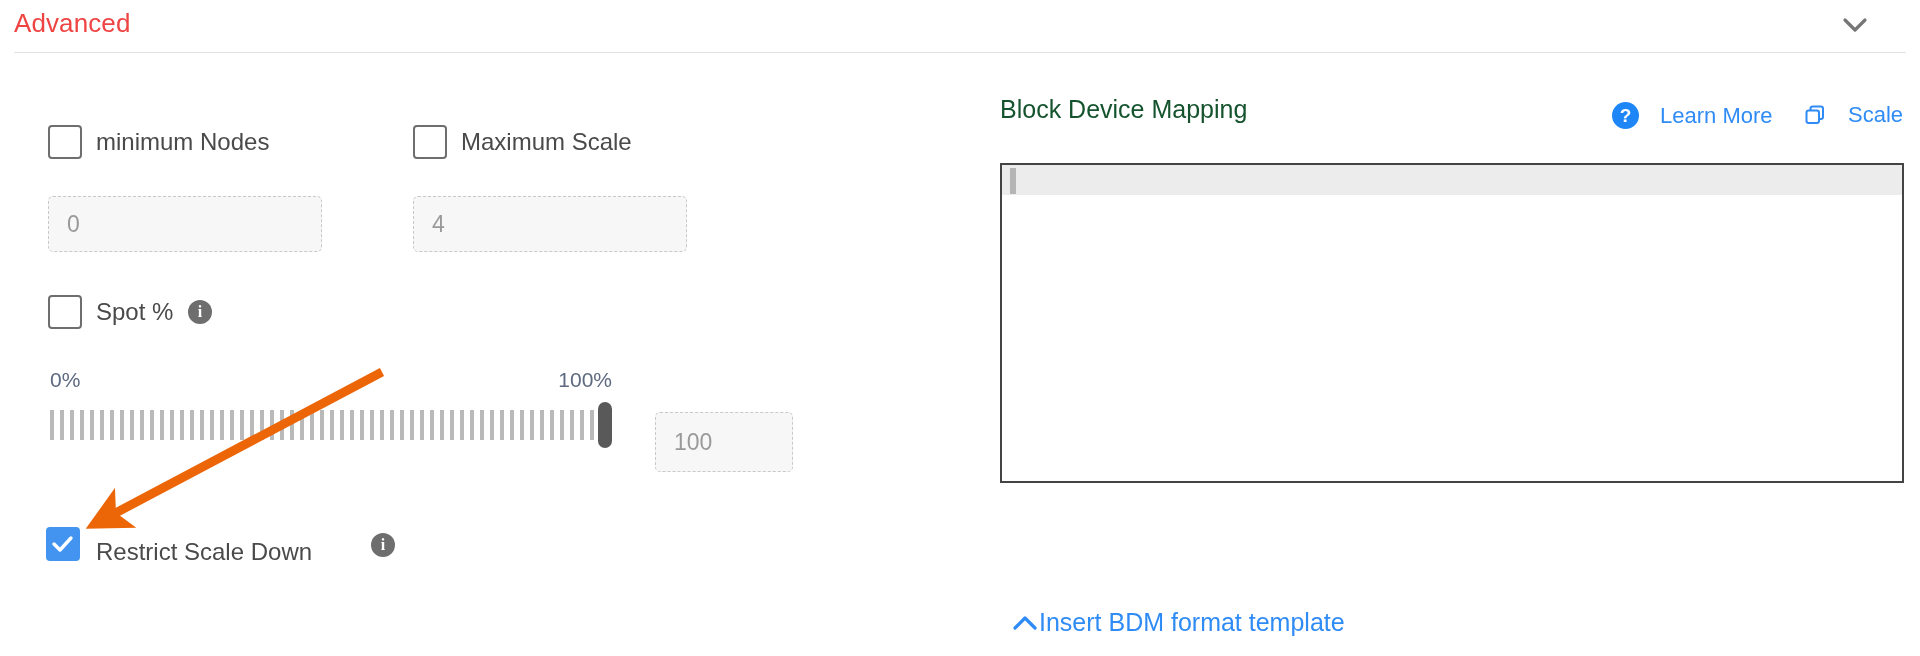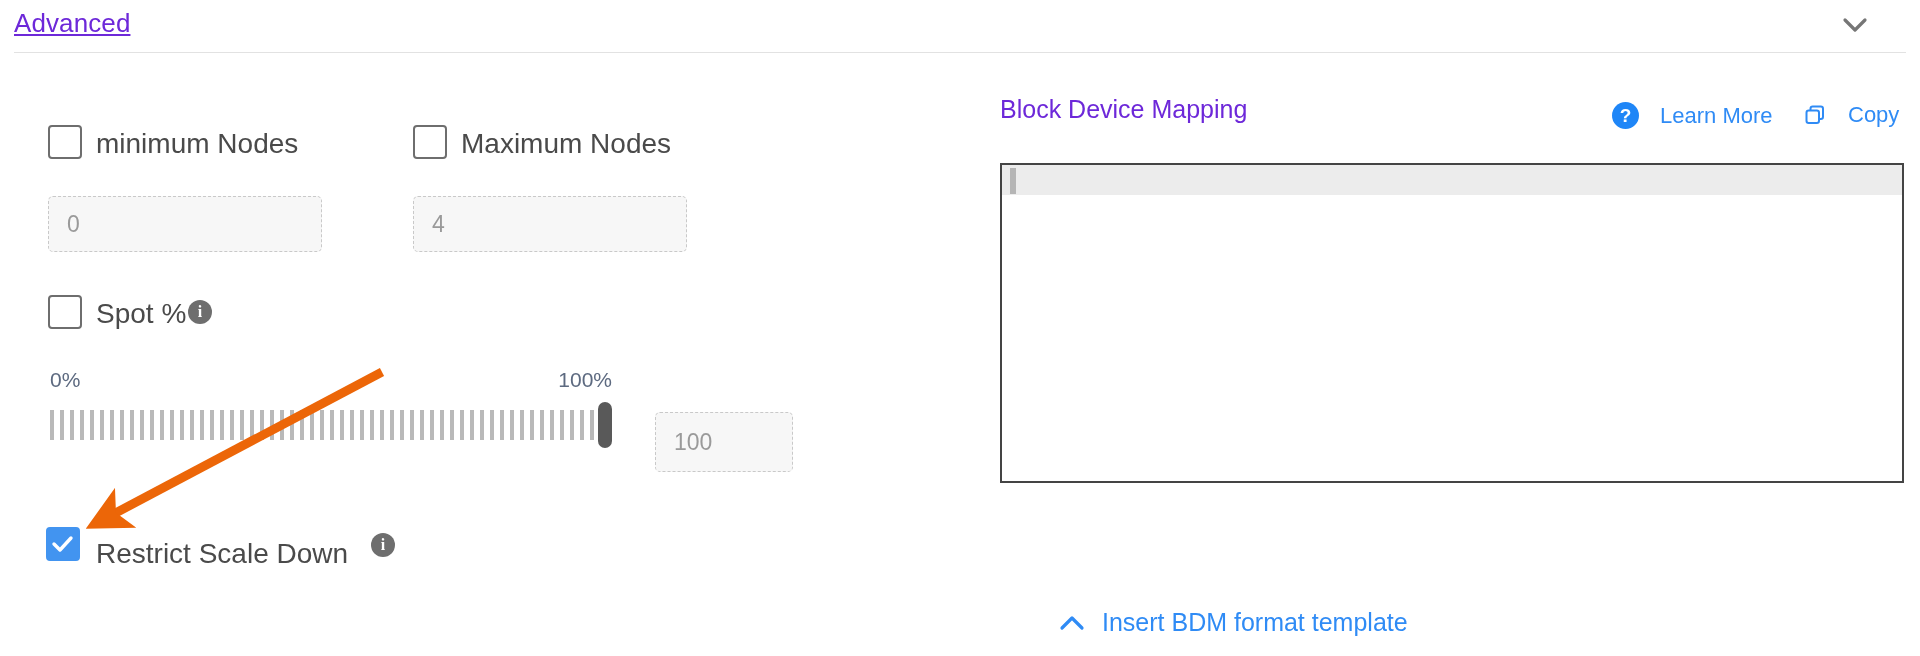--- a/index.html
+++ b/index.html
@@ -23,23 +23,22 @@
     width: 1920px;
     height: 53px;
     box-sizing: border-box;
   }
   .section-title {
     position: absolute;
     left: 14px;
     top: 8px;
     font-size: 26px;
     font-weight: 400;
-    color: #6d28d9;
+    color: #ef4444;
     letter-spacing: 0.1px;
-    text-decoration: underline;
   }
   .chevron-toggle {
     position: absolute;
     right: 48px;
     top: 10px;
     width: 34px;
     height: 30px;
     cursor: pointer;
   }
   .section-divider {
@@ -66,21 +65,21 @@
     background: #4294f0;
     border-color: #4294f0;
   }
   .cb.checked svg {
     display: block;
   }
   .cb svg { display: none; }
 
   .cb-label {
     position: absolute;
-    font-size: 28px;
+    font-size: 24px;
     color: #4a4a4a;
     white-space: nowrap;
   }
 
   
   .info-icon {
     position: absolute;
     width: 24px;
     height: 24px;
     border-radius: 50%;
@@ -147,21 +146,21 @@
     background: #595959;
     cursor: pointer;
   }
 
   
   .bdm-title {
     position: absolute;
     left: 1000px;
     top: 95px;
     font-size: 25px;
-    color: #6d28d9;
+    color: #14532d;
   }
   .link-row {
     position: absolute;
     top: 102px;
     display: flex;
     align-items: center;
     gap: 9px;
   }
   .link-text {
     font-size: 22px;
@@ -204,25 +203,24 @@
     position: absolute;
     left: 8px;
     top: 3px;
     width: 6px;
     height: 26px;
     background: #b5b5b5;
   }
 
   .insert-link {
     position: absolute;
-    left: 1058px;
+    left: 1011px;
     top: 608px;
     display: flex;
     align-items: center;
-    gap: 16px;
     cursor: pointer;
   }
   .insert-link .insert-label {
     font-size: 25px;
     color: #2f8bf5;
     white-space: nowrap;
   }
 
   
   .annotation-arrow {
@@ -248,21 +246,21 @@
 
 <div class="cb" style="left:48px; top:125px;">
   
 </div>
 <div class="cb-label" style="left:96px; top:128px;">minimum Nodes</div>
 <input class="dashed-input" style="left: 48px; top: 196px; width: 274px; height: 56px;" value="" placeholder="0">
 
 <div class="cb" style="left:413px; top:125px;">
   
 </div>
-<div class="cb-label" style="left:461px; top:128px;">Maximum Nodes</div>
+<div class="cb-label" style="left:461px; top:128px;">Maximum Scale</div>
 <input class="dashed-input" style="left: 413px; top: 196px; width: 274px; height: 56px;" value="" placeholder="4">
 
 <div class="cb" style="left:48px; top:295px;">
   
 </div>
 <div class="cb-label" style="left:96px; top:298px;">Spot %</div>
 <div class="info-icon" style="left:188px; top:300px;">i</div>
 
 <div class="slider-wrap">
   <div class="slider-minlabel">0%</div>
@@ -287,21 +285,21 @@
   <div class="link-text">Learn More</div>
 </div>
 
 <div class="link-row" style="left:1803px;">
   <div style="width:24px;height:24px;">
     <svg width="24" height="24" viewBox="0 0 24 24">
       <rect x="7.5" y="3.5" width="12.5" height="12.5" rx="2.2" fill="none" stroke="#2f8bf5" stroke-width="2"></rect>
       <rect x="3.5" y="7.5" width="12.5" height="12.5" rx="2.2" fill="#ffffff" stroke="#2f8bf5" stroke-width="2"></rect>
     </svg>
   </div>
-  <div class="link-text">Copy</div>
+  <div class="link-text">Scale</div>
 </div>
 
 <div class="code-box">
   <div class="code-active-line"></div>
   <div class="code-cursor"></div>
 </div>
 
 <div class="insert-link">
   <span style="display:inline-block;width:28px;height:20px;">
     <svg width="28" height="20" viewBox="0 0 28 20">

